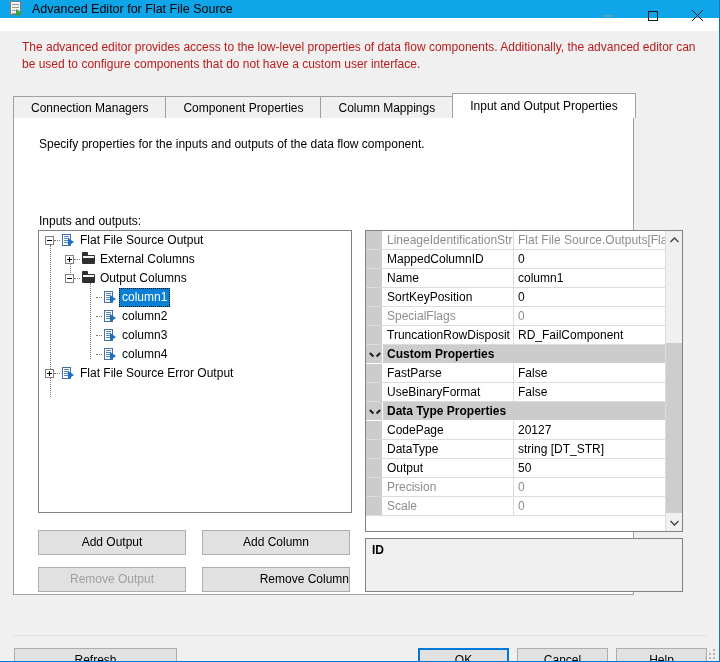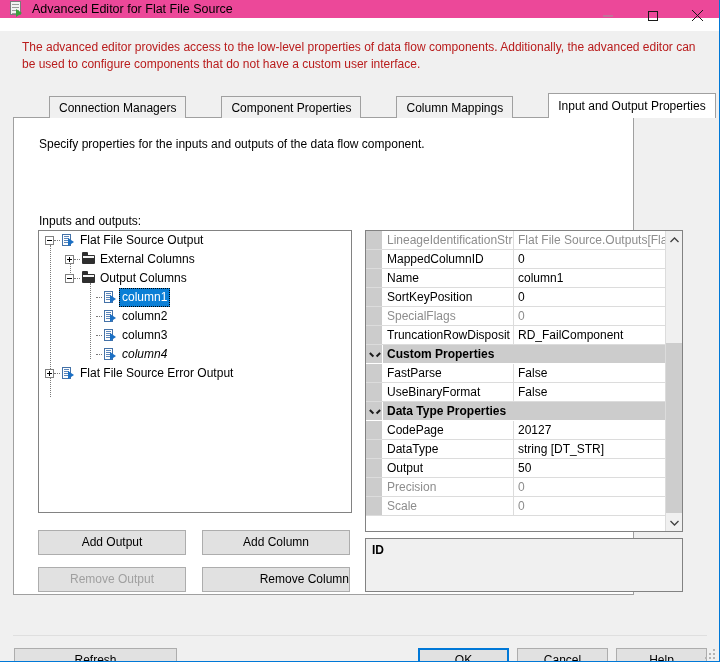--- a/index.html
+++ b/index.html
@@ -13,21 +13,21 @@
     font-family: "Liberation Sans", sans-serif;
     font-size: 12px;
     color: #000000;
     overflow: hidden;
     position: relative;
   }
 
   
   .titlebar {
     height: 18px;
-    background: #ec4899;
+    background: #0ea5e9;
     display: flex;
     align-items: center;
     position: relative;
   }
   .title-icon {
     width: 16px; height: 16px;
     margin-left: 9px; margin-right: 7px;
     position: relative;
     flex: none;
   }
@@ -94,30 +94,29 @@
     left: 13px; top: 63px;
     width: 694px;
     height: 24px;
     display: flex;
     align-items: flex-end;
     z-index: 3;
   }
   .tab {
     height: 22px;
     line-height: 22px;
-    padding: 0 9px;
+    padding: 0 17px;
     font-size: 12px;
     background: #f0f0f0;
     border: 1px solid #a0a0a0;
     border-bottom: none;
     margin-right: -1px;
     box-sizing: border-box;
     white-space: nowrap;
     color: #000;
-    margin-left: 36px;
   }
   .tab.active {
     background: #ffffff;
     height: 25px;
     line-height: 24px;
     position: relative;
     z-index: 4;
     margin-top: -3px;
   }
 
@@ -518,21 +517,21 @@
       </div>
 
       <div class="tnode" style="padding-left:57px;">
         <span class="dots"></span><span class="ico ico-out"><span class="pg"></span><span class="ar"></span></span><span class="lbl">column2</span>
       </div>
 
       <div class="tnode" style="padding-left:57px;">
         <span class="dots"></span><span class="ico ico-out"><span class="pg"></span><span class="ar"></span></span><span class="lbl">column3</span>
       </div>
 
-      <div class="tnode" style="padding-left:57px;font-style:italic;">
+      <div class="tnode" style="padding-left:57px;">
         <span class="dots"></span><span class="ico ico-out"><span class="pg"></span><span class="ar"></span></span><span class="lbl">column4</span>
       </div>
 
       <div class="tnode" style="padding-left:6px;">
         <span class="expander plus"></span><span class="dots"></span><span class="ico ico-out"><span class="pg"></span><span class="ar"></span></span><span class="lbl">Flat File Source Error Output</span>
       </div>
     </div>
 
     <button class="btn tree-btn" id="btn-add-output">Add Output</button>
     <button class="btn tree-btn" id="btn-add-column">Add Column</button>

